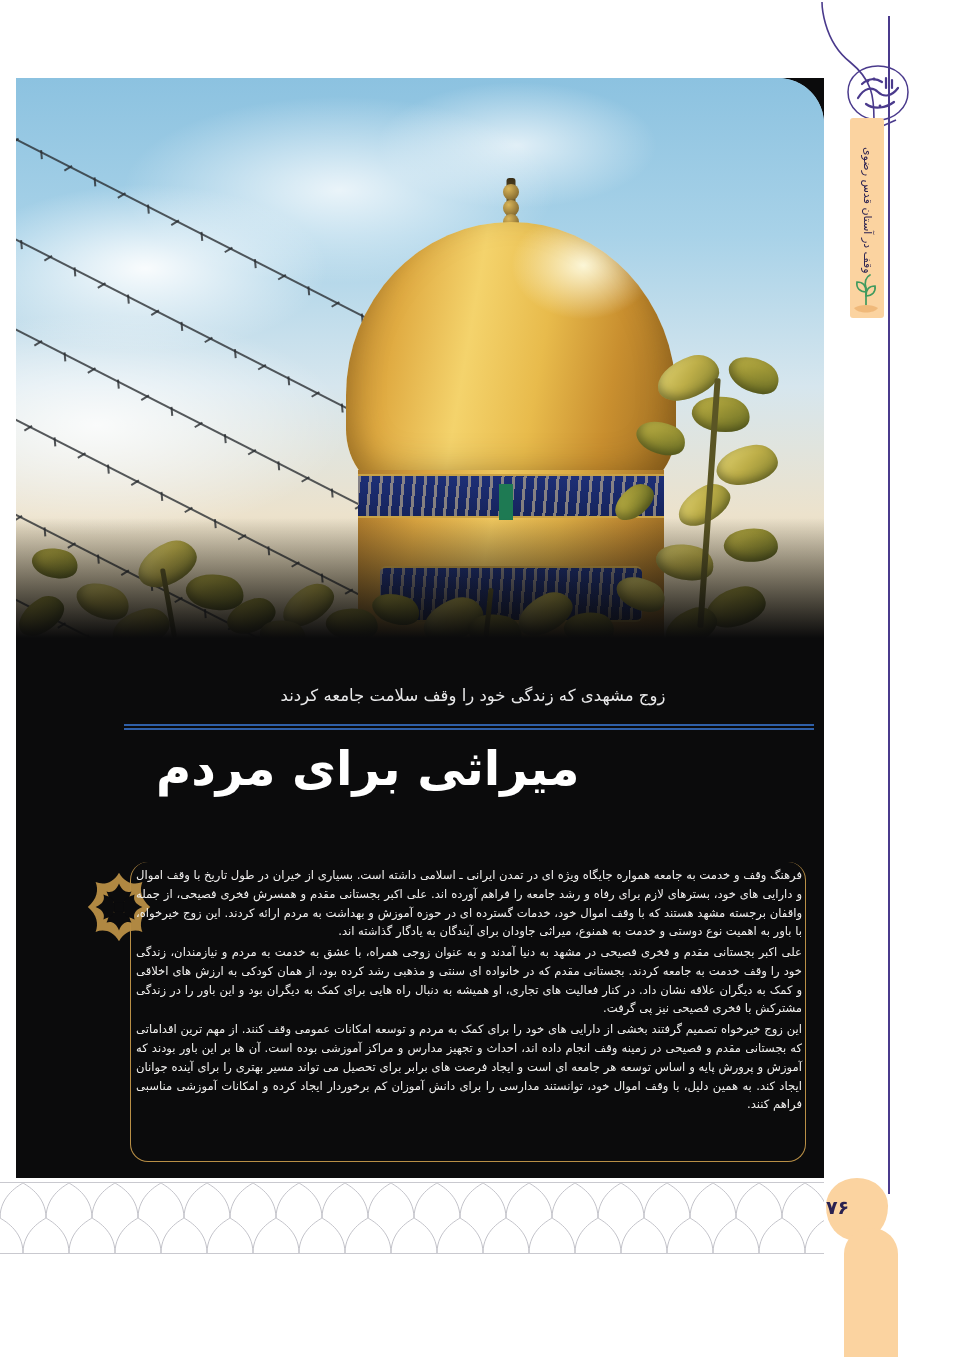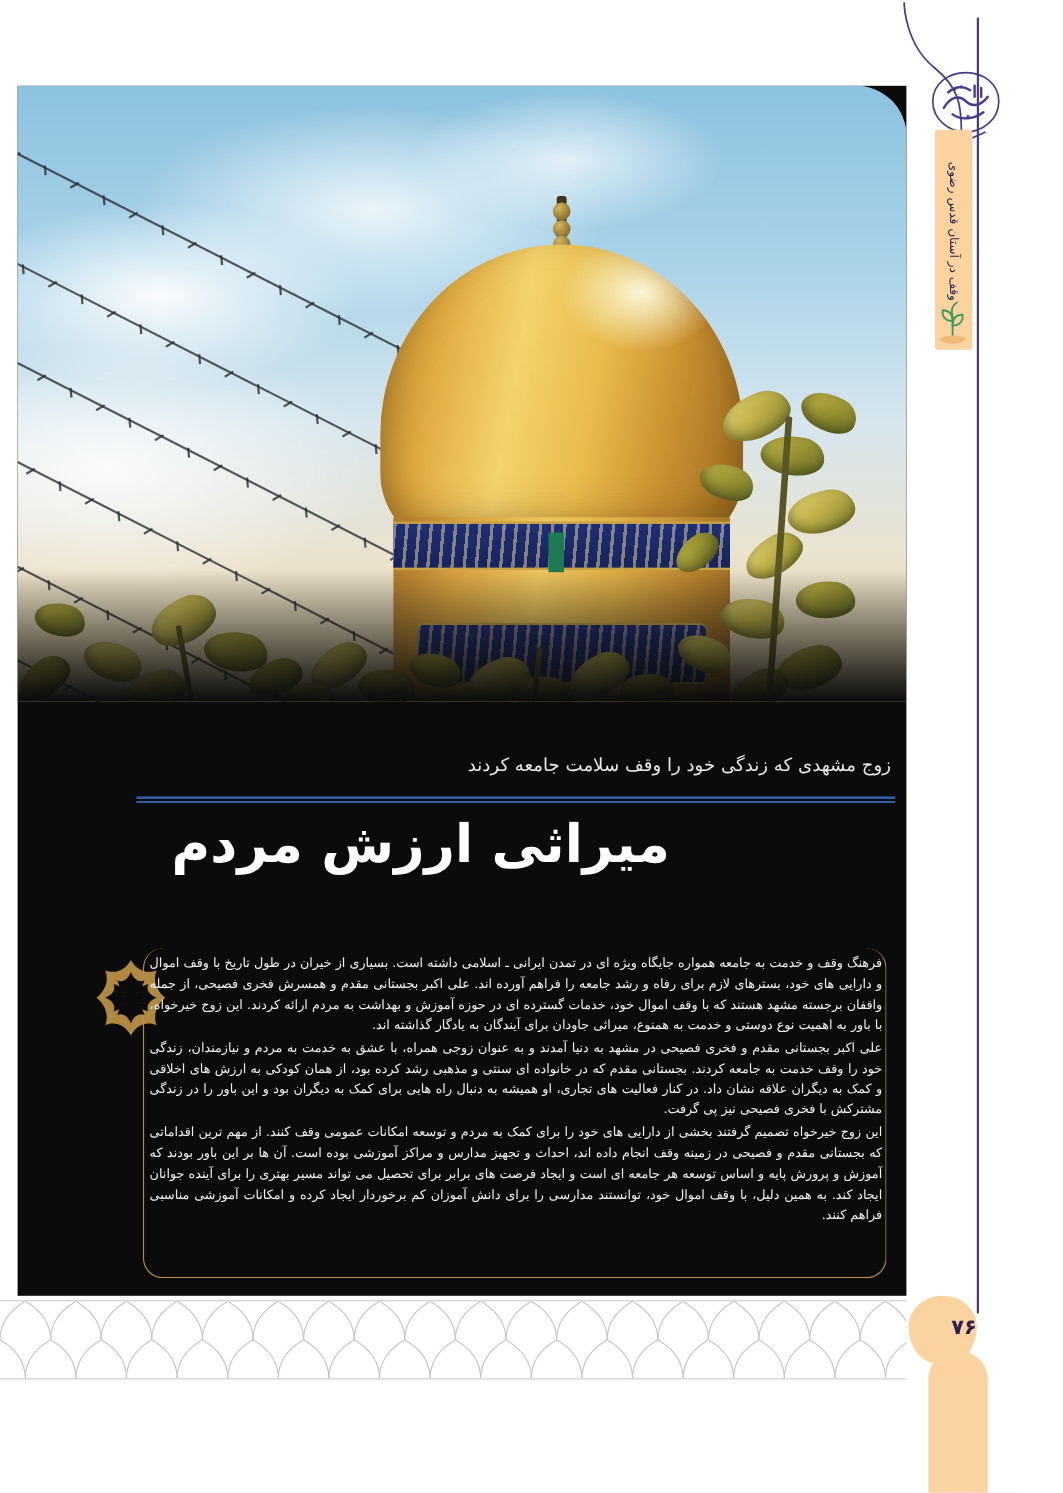--- a/index.html
+++ b/index.html
@@ -117,21 +117,21 @@
   }
 
   
   .headline-zone {
     position:absolute; left:0; top:560px; width:808px; height:200px;
     text-align:left; direction:rtl;
   }
   .subtitle {
     position:absolute; right:14px; top:48px; left:120px;
     color:#e9e9ea; font-size:16.5px; letter-spacing:.2px;
-    text-align:right; white-space:nowrap;
+    text-align:center; white-space:nowrap;
     font-family:"DejaVu Sans","Liberation Sans",sans-serif;
   }
   .rule {
     position:absolute; right:10px; top:86px; width:690px;
     height:6px;
     background:linear-gradient(180deg,#2f5fa8 0 2px,#0b0b0c 2px 4px,#2f5fa8 4px 6px);
   }
   .title {
     position:absolute; right:14px; top:100px; left:140px;
     color:#ffffff; font-size:48px; font-weight:bold;
@@ -200,21 +200,21 @@
   }
   .seedling {
     position:absolute; right:84px; top:272px; width:32px; height:46px;
   }
   .page-num-shape {
     position:absolute; right:78px; top:1178px;
     width:62px; height:62px;
     background:#fbd3a0;
     border-radius:52% 52% 46% 46% / 46% 46% 56% 56%;
     transform:rotate(0deg);
-    display:flex; align-items:center; justify-content:flex-start;
+    display:flex; align-items:center; justify-content:flex-end;
   }
   .page-num {
     color:#2a2150; font-size:19px; font-weight:bold;
     transform:translateY(-2px);
   }
   .side-foot {
     position:absolute; right:68px; top:1228px;
     width:54px; height:129px;
     background:#fbd3a0;
     border-radius:26px 26px 0 0;
@@ -388,21 +388,21 @@
           <div class="branch" style="left: 690px; top: 40px; width: 6px; height: 250px; transform: rotate(4deg);"></div>
           <div class="branch" style="left: 150px; top: 230px; width: 5px; height: 70px; transform: rotate(-10deg);"></div>
           <div class="branch" style="left: 470px; top: 250px; width: 5px; height: 50px; transform: rotate(6deg);"></div>
         </div>
       <div class="photo-fade"></div>
     </div>
 
     <div class="headline-zone">
       <div class="subtitle">زوج مشهدی که زندگی خود را وقف سلامت جامعه کردند</div>
       <div class="rule"></div>
-      <div class="title">میراثی ارزش مردم</div>
+      <div class="title">میراثی برای مردم</div>
     </div>
 
     <div class="text-frame"></div>
 
     <div class="medallion">
       <svg viewBox="0 0 100 100">
         <g fill="#b98f46">
           <path d="M50 6 C58 20 70 22 80 18 C76 28 78 40 90 50 C78 60 76 72 80 82 C70 78 58 80 50 94 C42 80 30 78 20 82 C24 72 22 60 10 50 C22 40 24 28 20 18 C30 22 42 20 50 6 Z" opacity=".95"></path>
         </g>
         <g fill="#0b0b0c">

